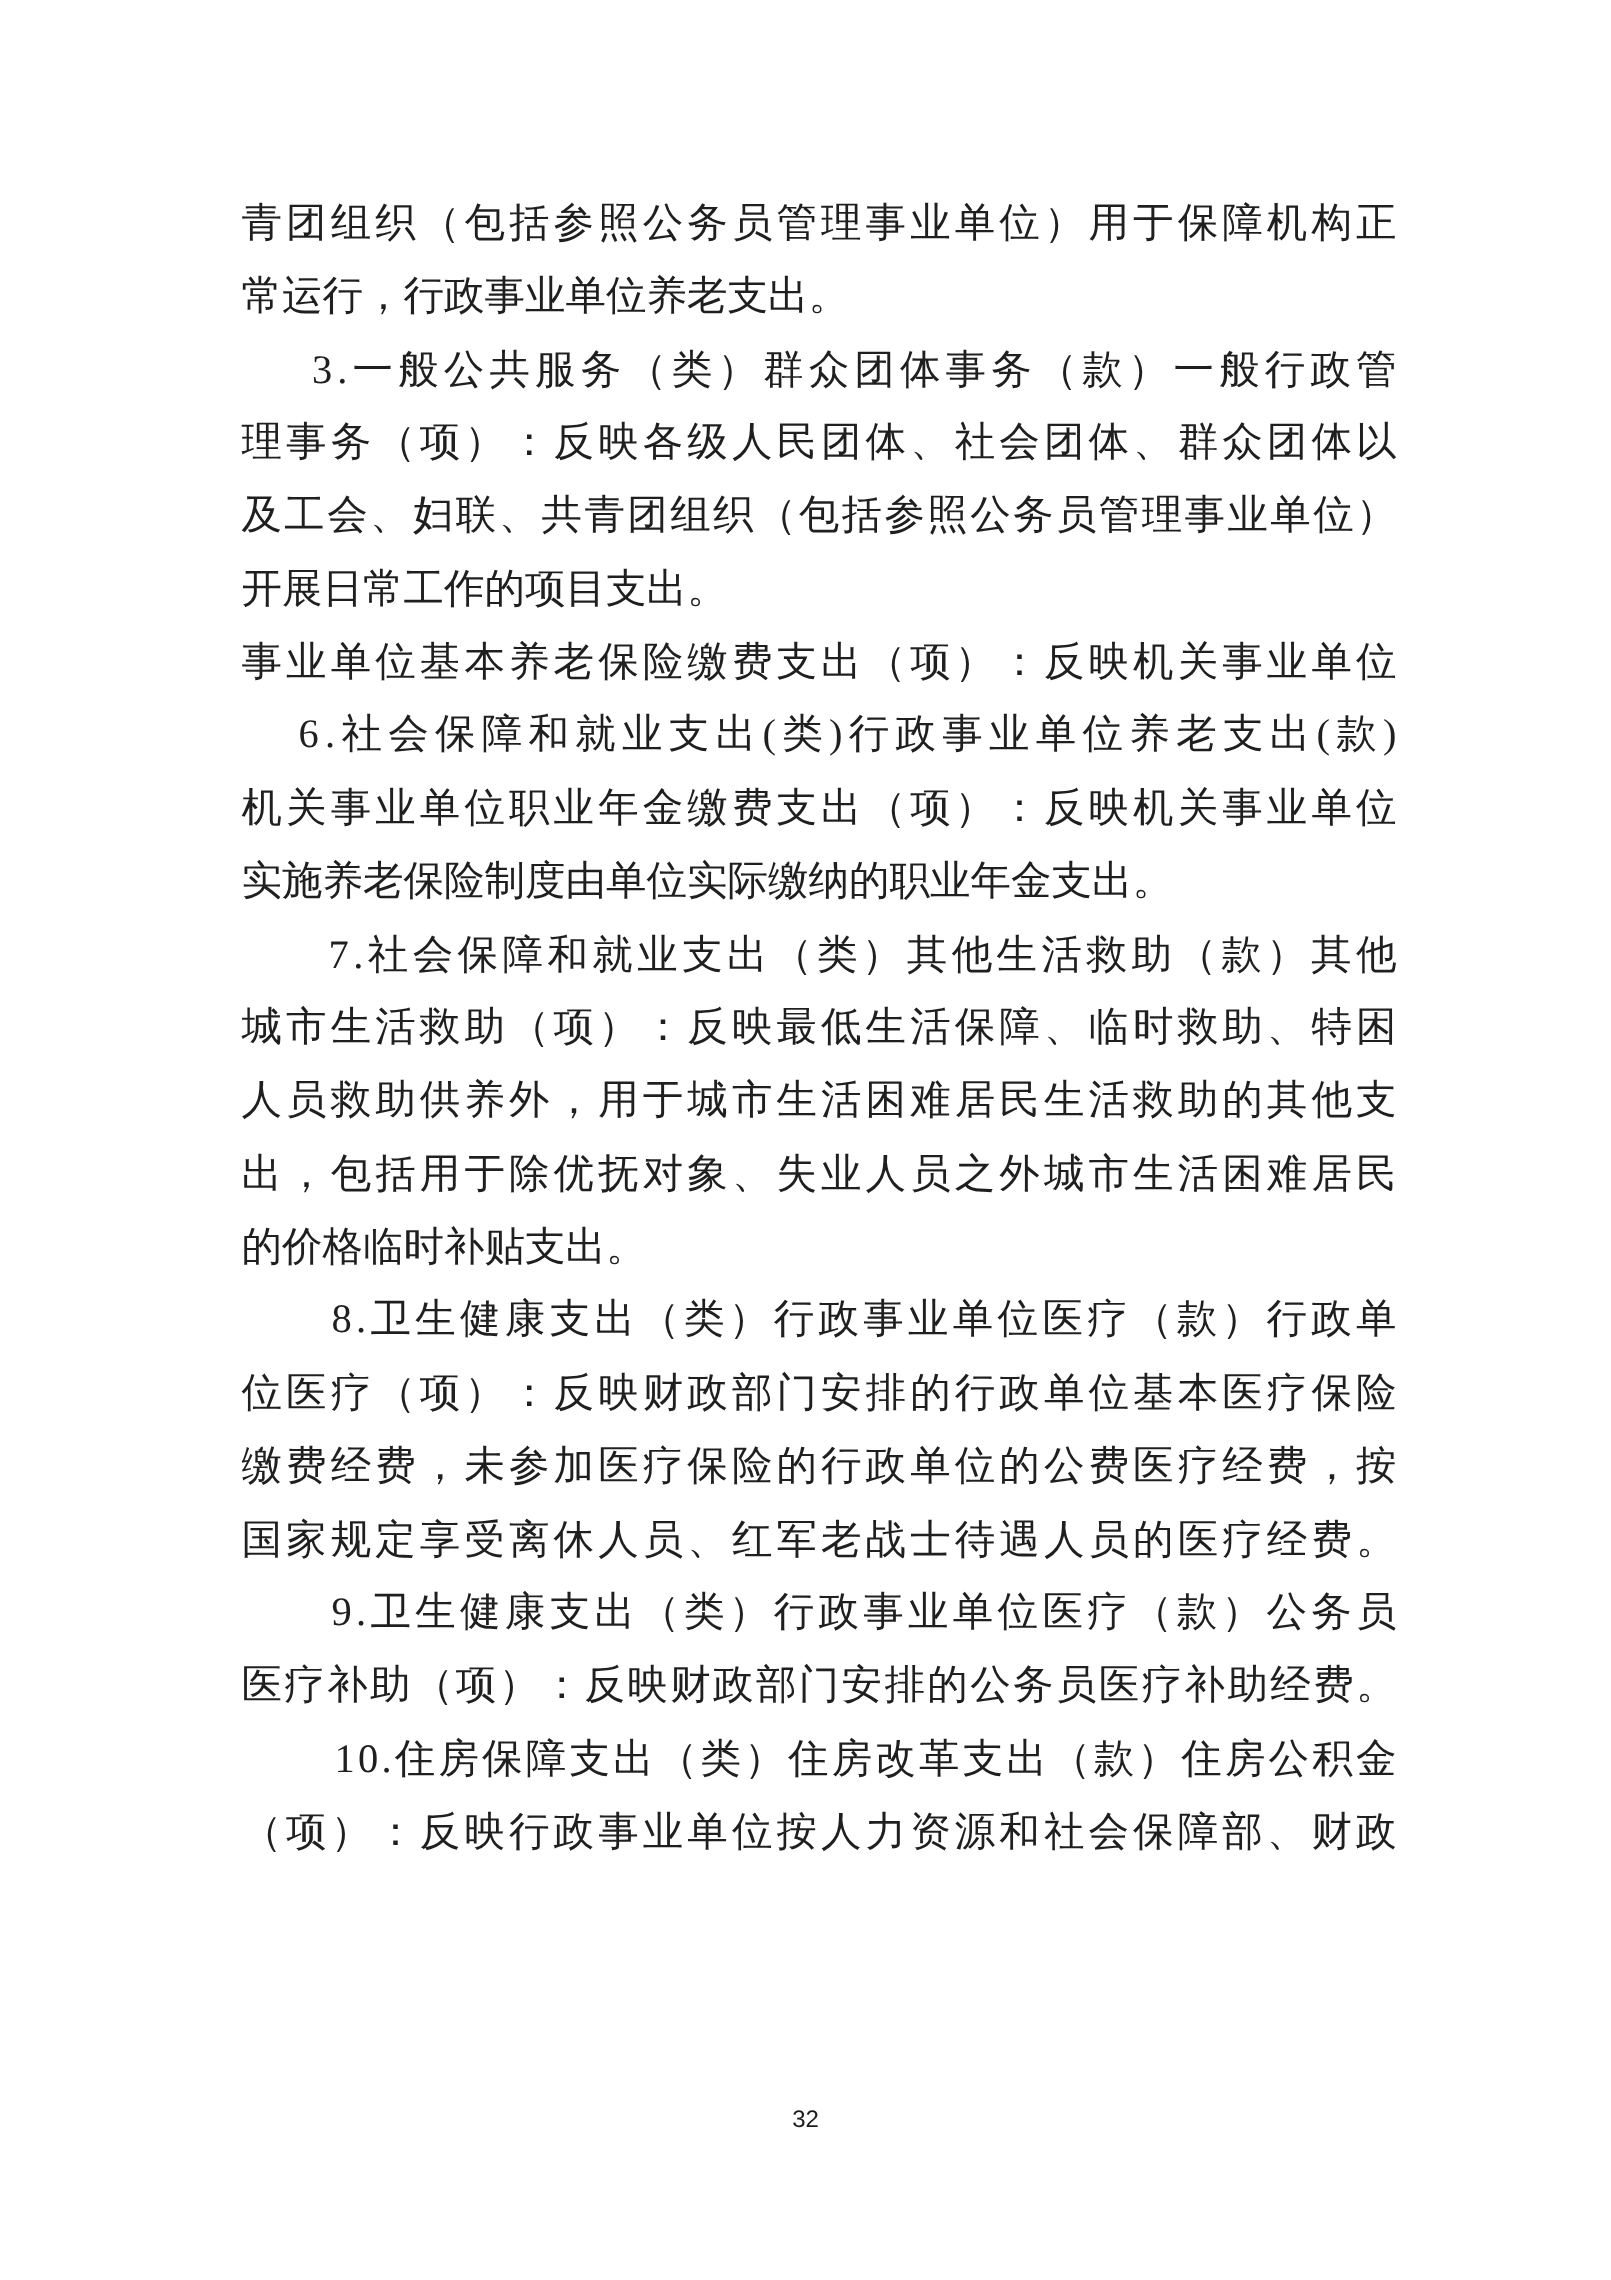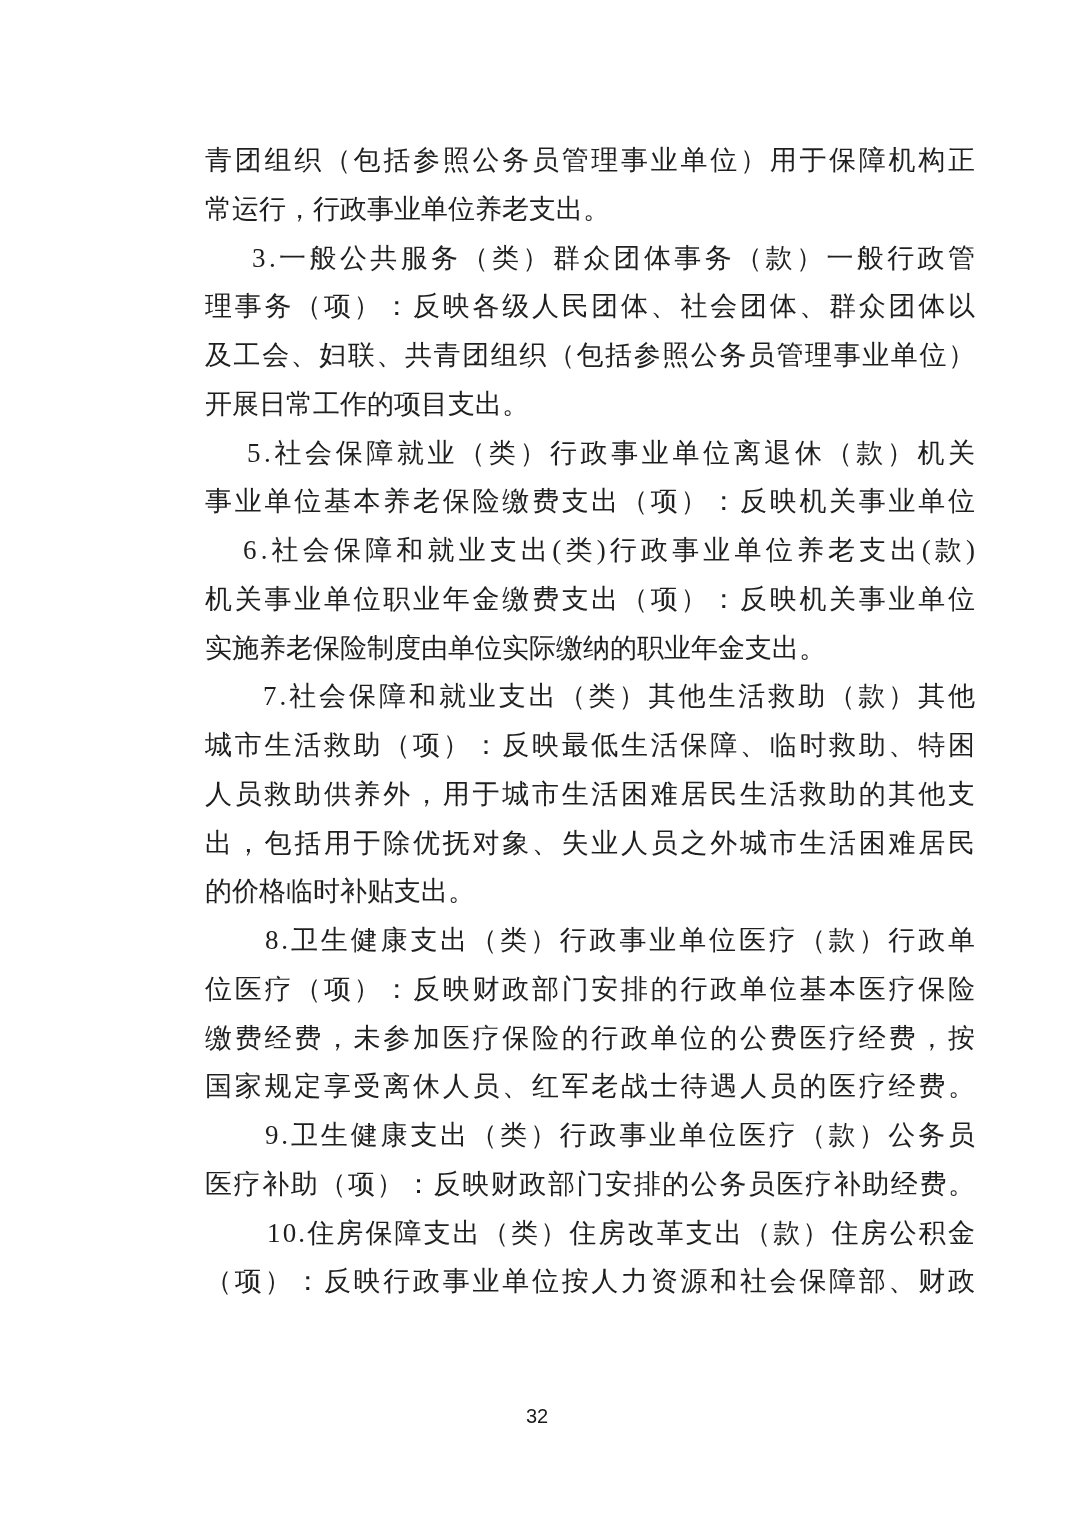--- a/index.html
+++ b/index.html
@@ -11,59 +11,57 @@
     position: relative;
     width: 1074px;
     height: 1520px;
     background: #ffffff;
     overflow: hidden;
     font-family: "Liberation Serif", "DejaVu Serif", serif;
   }
   .text-block {
     position: absolute;
     left: 161px;
-    top: 136px;
+    top: 124px;
     width: 770px;
-    margin-left: 44px;
   }
   .line {
     height: 48.75px;
     line-height: 48.75px;
     font-size: 27px;
     color: #1f1f1f;
     white-space: nowrap;
     text-align: left;
   }
   .line span {
     display: inline-block;
     white-space: nowrap;
   }
   .page-number {
     position: absolute;
     top: 1405px;
     left: 0;
     width: 100%;
     text-align: center;
     font-family: "Liberation Sans", "DejaVu Sans", sans-serif;
-    font-size: 20px;
+    font-size: 16px;
     color: #1a1a1a;
   }
 </style>
 </head>
 <body>
 
 <div class="page">
   <div class="text-block">
       <div class="line"><span style="letter-spacing: 2.72px; margin-right: -2.72px;">青团组织（包括参照公务员管理事业单位）用于保障机构正</span></div>
       <div class="line"><span>常运行，行政事业单位养老支出。</span></div>
       <div class="line" style="padding-left: 47px;"><span style="letter-spacing: 3.40625px; margin-right: -3.40625px;">3.一般公共服务（类）群众团体事务（款）一般行政管</span></div>
       <div class="line"><span style="letter-spacing: 2.72px; margin-right: -2.72px; text-align: right;">理事务（项）：反映各级人民团体、社会团体、群众团体以</span></div>
       <div class="line"><span style="letter-spacing: 1.57692px; margin-right: -1.57692px;">及工会、妇联、共青团组织（包括参照公务员管理事业单位）</span></div>
       <div class="line"><span>开展日常工作的项目支出。</span></div>
-      <div class="line" style="padding-left: 42px;"><span style="letter-spacing: 3.61458px; margin-right: -3.61458px;">5.社会保障就业（类）行政事业单位离退休（款）机关</span></div>
       <div class="line"><span style="letter-spacing: 2.72px; margin-right: -2.72px;">事业单位基本养老保险缴费支出（项）：反映机关事业单位</span></div>
       <div class="line" style="padding-left: 38px; text-align: center;"><span style="letter-spacing: 4.18389px; margin-right: -4.18389px;">6.社会保障和就业支出(类)行政事业单位养老支出(款)</span></div>
       <div class="line"><span style="letter-spacing: 2.72px; margin-right: -2.72px;">机关事业单位职业年金缴费支出（项）：反映机关事业单位</span></div>
       <div class="line"><span>实施养老保险制度由单位实际缴纳的职业年金支出。</span></div>
       <div class="line" style="padding-left: 58px;"><span style="letter-spacing: 2.94792px; margin-right: -2.94792px;">7.社会保障和就业支出（类）其他生活救助（款）其他</span></div>
       <div class="line"><span style="letter-spacing: 2.72px; margin-right: -2.72px;">城市生活救助（项）：反映最低生活保障、临时救助、特困</span></div>
       <div class="line"><span style="letter-spacing: 2.72px; margin-right: -2.72px; text-align: right;">人员救助供养外，用于城市生活困难居民生活救助的其他支</span></div>
       <div class="line"><span style="letter-spacing: 2.72px; margin-right: -2.72px;">出，包括用于除优抚对象、失业人员之外城市生活困难居民</span></div>
       <div class="line"><span>的价格临时补贴支出。</span></div>
       <div class="line" style="padding-left: 60px;"><span style="letter-spacing: 2.86458px; margin-right: -2.86458px;">8.卫生健康支出（类）行政事业单位医疗（款）行政单</span></div>

